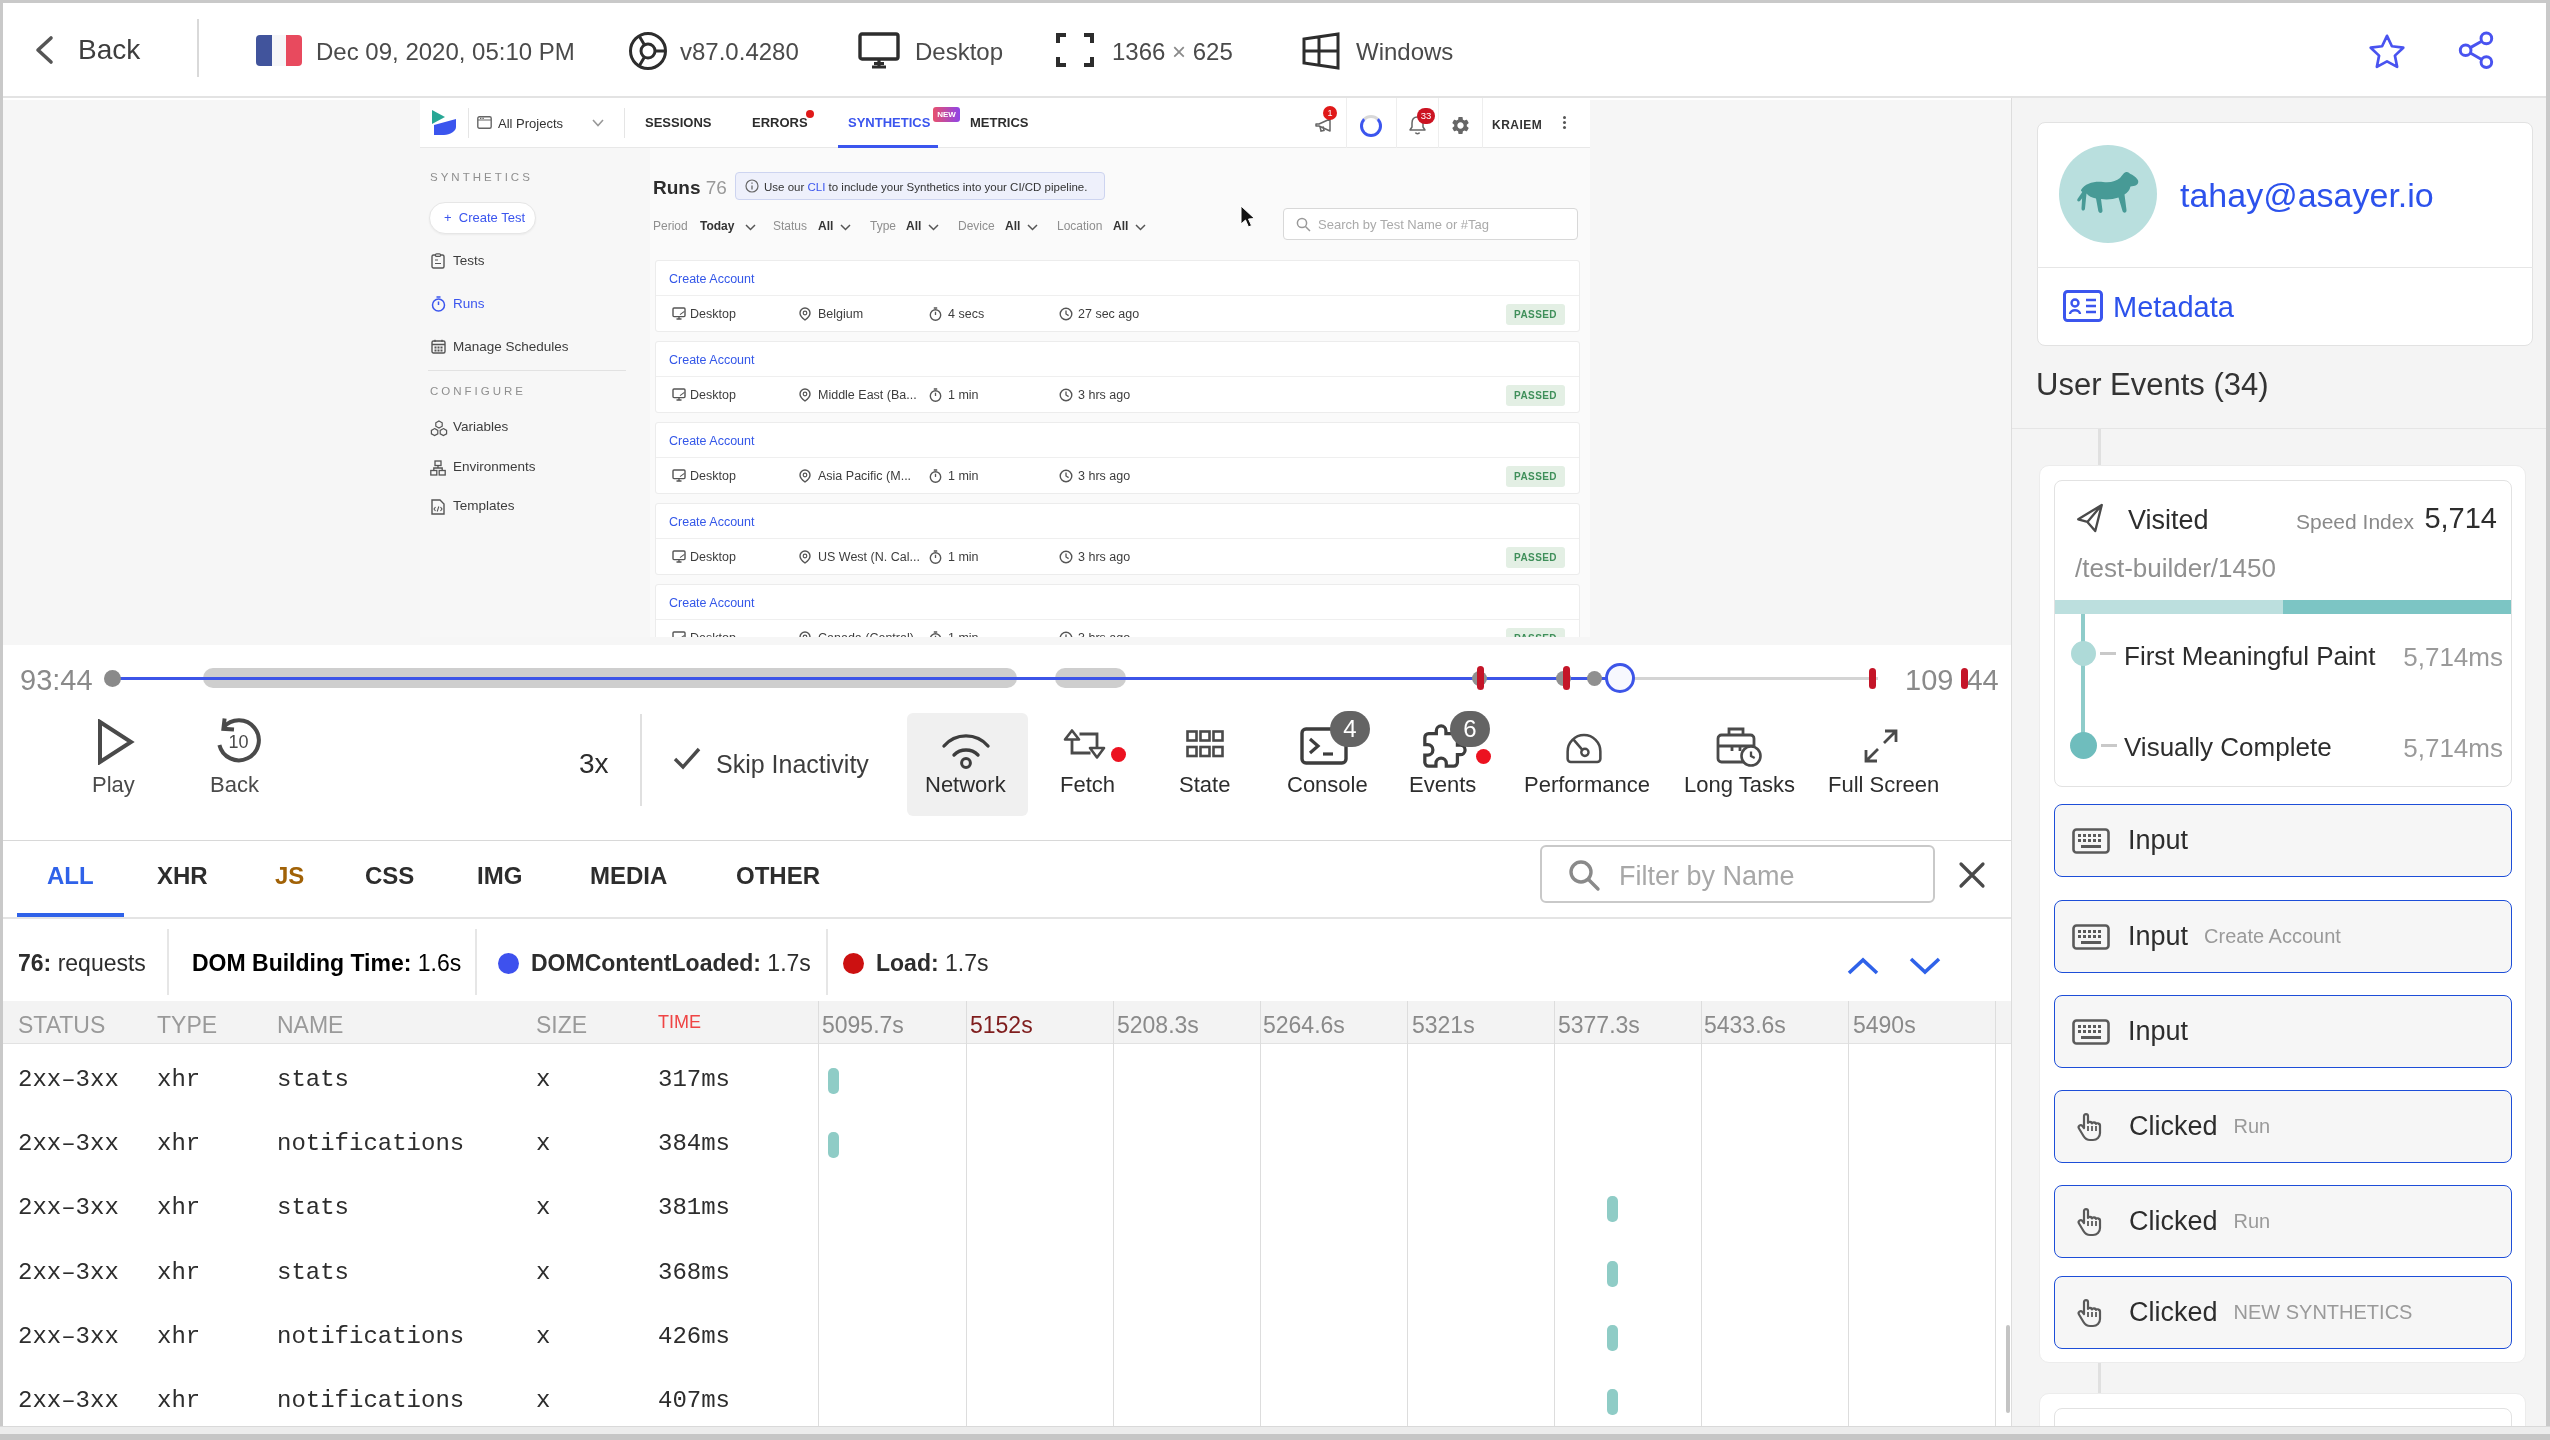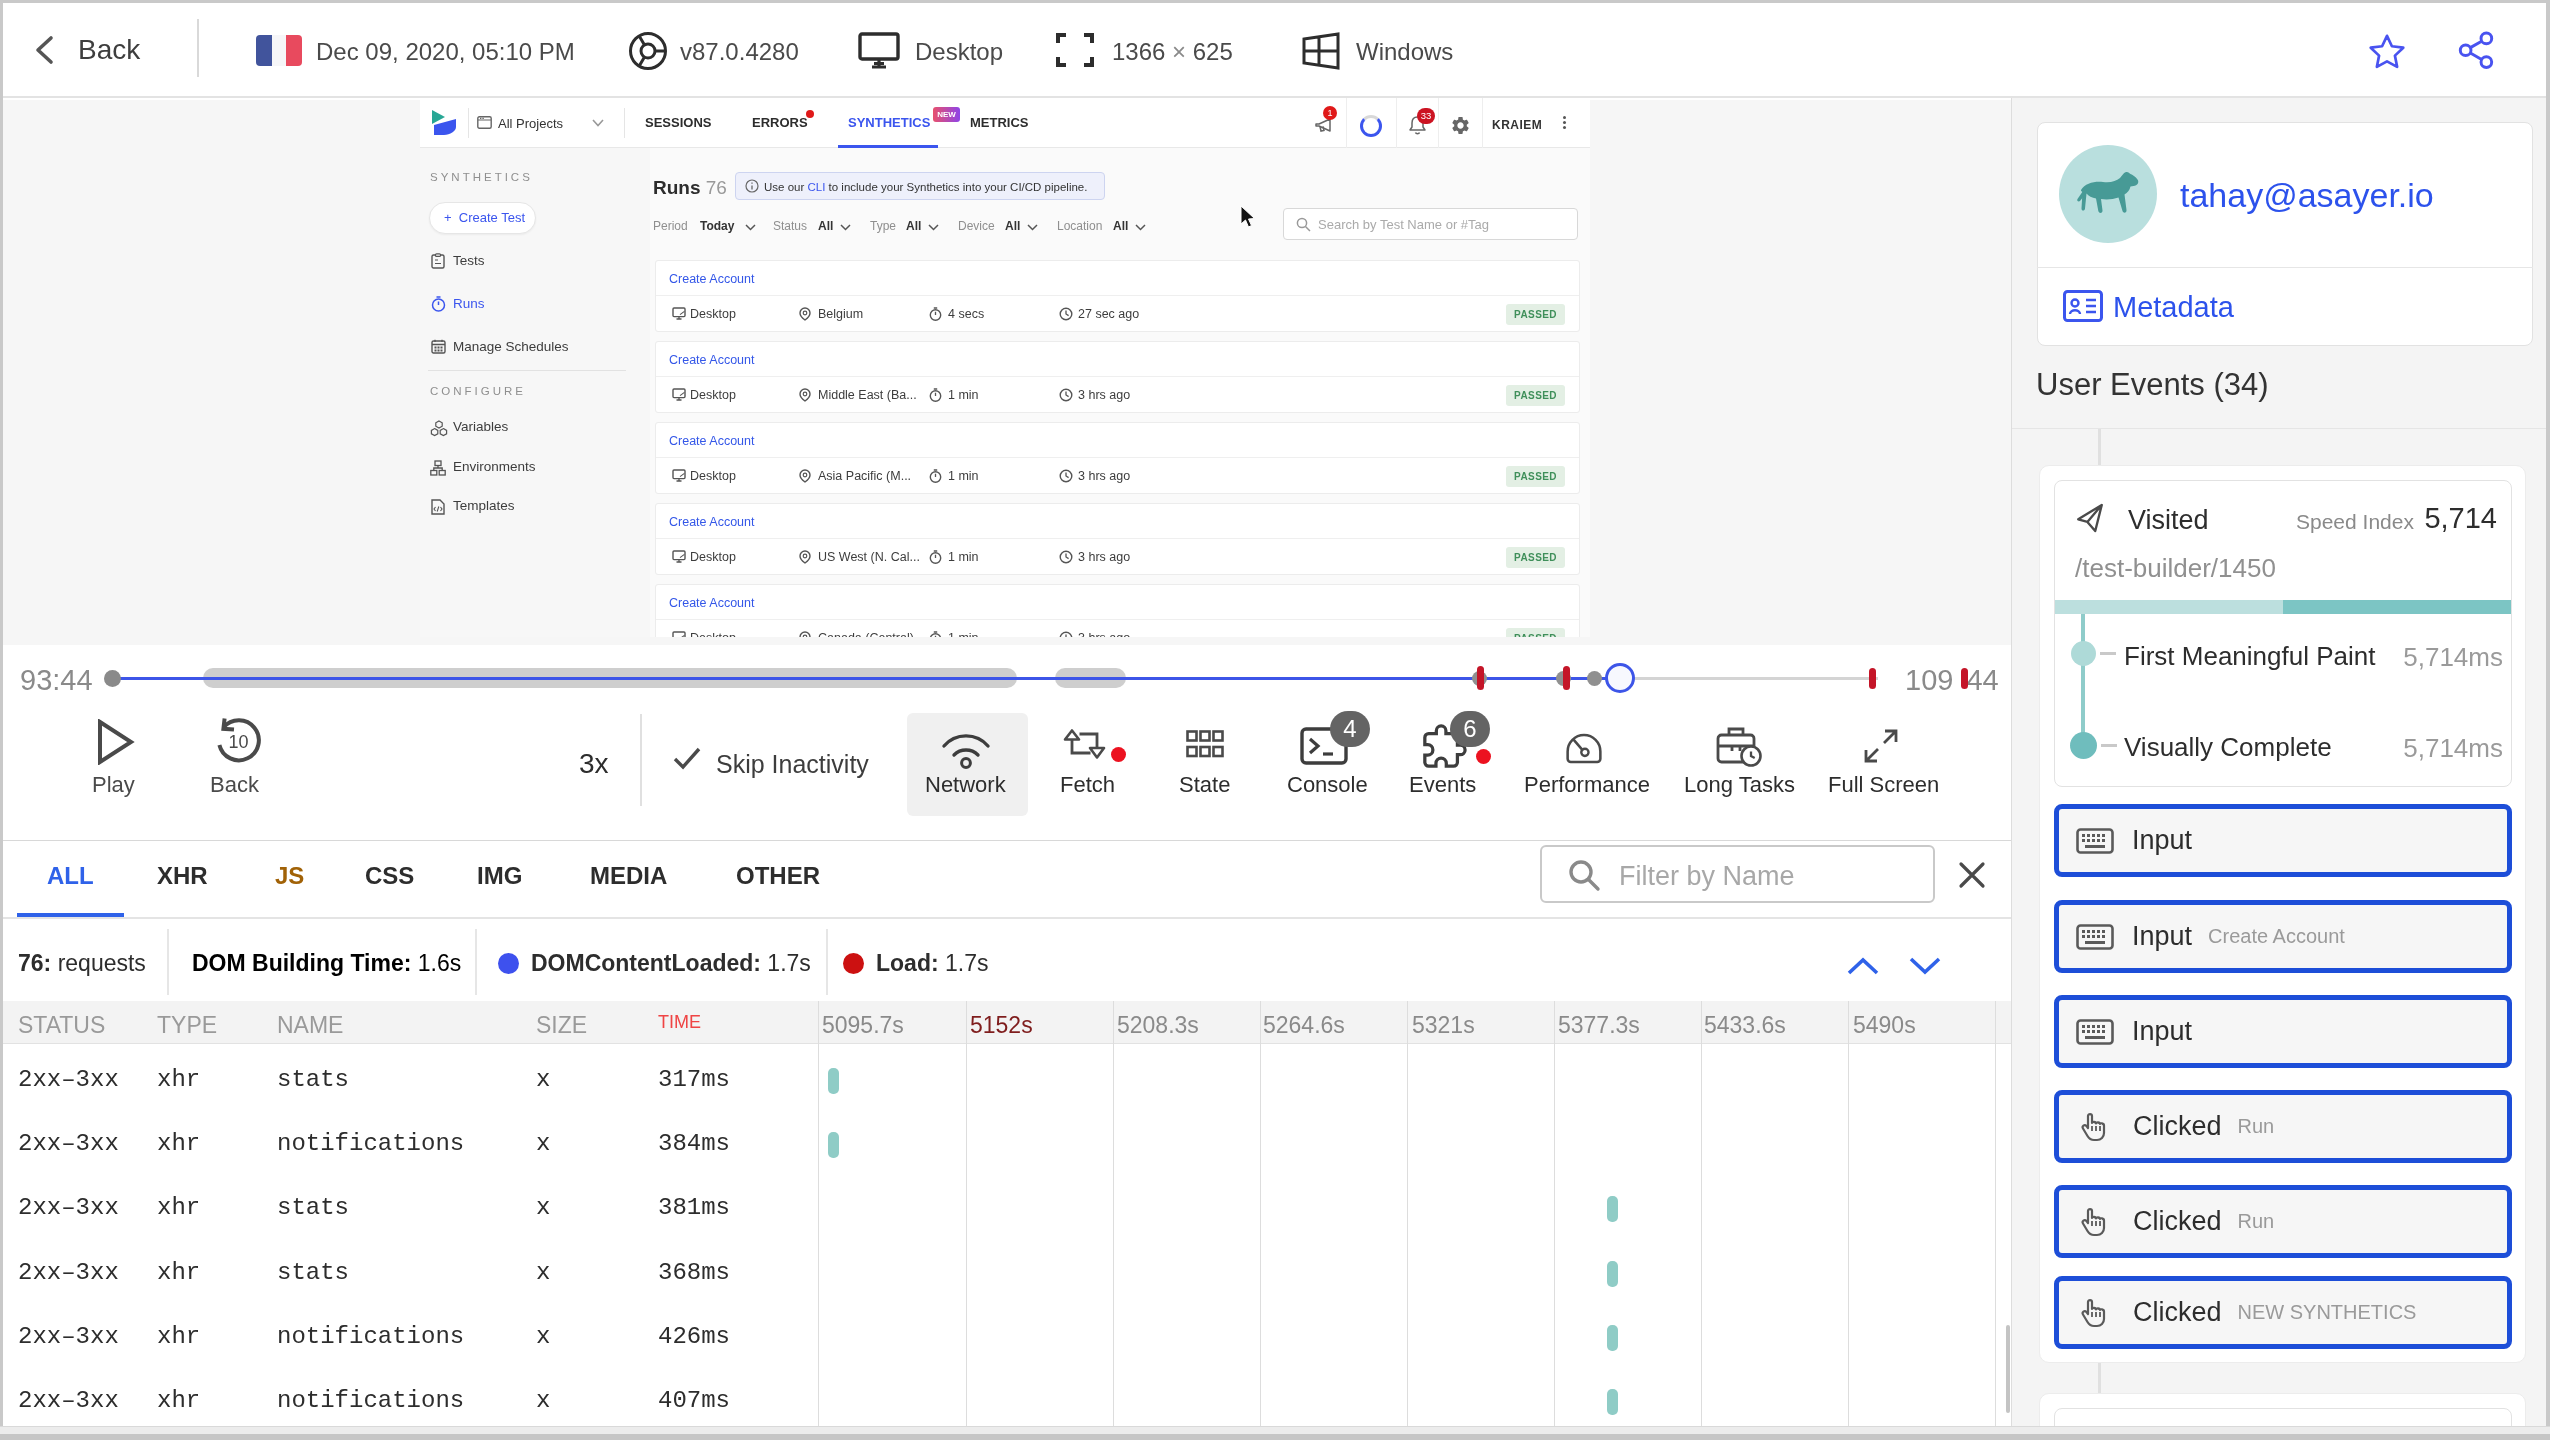--- a/index.html
+++ b/index.html
@@ -1,20 +1,20 @@
 <!DOCTYPE html>
 <html><head>
 <meta charset="utf-8">
 <style>
   * { margin:0; padding:0; box-sizing:border-box; }
   html,body { width:2550px; height:1440px; overflow:hidden; }
   body { position:relative; font-family:"Liberation Sans", sans-serif; background:#fff; }
   .a { position:absolute; }
   svg { display:block; }
-  .evcard { left:2054px; width:458px; height:73px; background:#f6f6f6; border:5px solid #1d4ed8; border-radius:8px; display:flex; align-items:center; white-space:nowrap; }
+  .evcard { left:2054px; width:458px; height:73px; background:#f6f6f6; border:1px solid #1d4ed8; border-radius:8px; display:flex; align-items:center; white-space:nowrap; }
   .evcard .kbd { width:38px; height:26px; margin-left:17px; }
   .evcard .ptr { width:26px; height:30px; margin-left:21px; }
   .evcard .t1 { font-size:27px; color:#2d2d2d; margin-left:27px; }
   .evcard .kbd + .t1 { margin-left:18px; }
   .evcard .t2 { font-size:20px; color:#9a9a9a; margin-left:16px; }
   .rgroup { left:235px; width:925px; height:72px; background:#fff; border:1px solid #ececec; border-radius:3px; }
   .rgroup .ca { position:absolute; left:13px; top:11px; font-size:12.5px; color:#3457e8; }
   .rgroup .rline { position:absolute; left:0; top:34px; width:100%; height:1px; background:#efefef; }
   .rgroup .rrow { position:absolute; left:0; top:35px; width:100%; height:37px; }
   .rgroup .mi { position:absolute; top:11px; }

